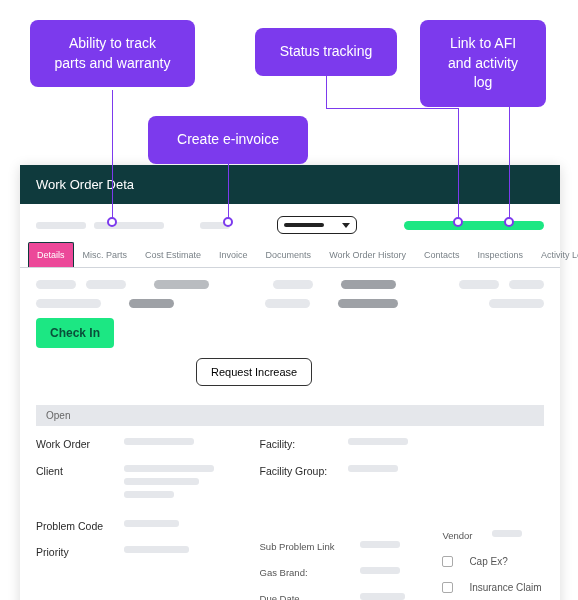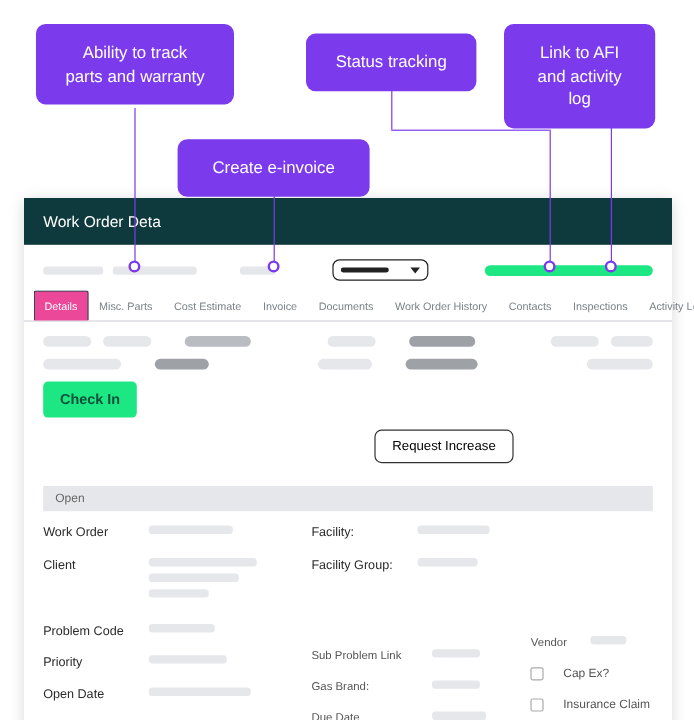--- a/index.html
+++ b/index.html
@@ -116,21 +116,21 @@
       <div style="flex:1;"></div>
       <div class="skel pill" style="width:45px;"></div>
       <div style="width:8px;"></div>
       <div class="pill" style="width:60px; background:#9ea1a6;"></div>
       <div style="flex:1;"></div>
       <div class="skel pill" style="width:55px;"></div>
     </div>
 
     <button class="check-in">Check In</button>
 
-    <div class="row" style="margin-top:10px;justify-content:center;">
+    <div class="row" style="margin-top:10px;">
       <div style="width:130px;"></div>
       <button class="req-btn">Request Increase</button>
     </div>
 
     <div class="open-bar">Open</div>
 
     <div class="fields">
       <div class="col c1">
         <div class="field-row">
           <div class="field-label">Work Order</div>
@@ -151,26 +151,20 @@
           <div class="field-val">
               <div class="skel" style="width:55px;"></div>
             </div>
         </div>
         <div class="field-row">
           <div class="field-label">Priority</div>
           <div class="field-val">
               <div class="skel" style="width:65px;"></div>
             </div>
         </div>
-        <div class="field-row">
-          <div class="field-label">Open Date</div>
-          <div class="field-val">
-              <div class="skel" style="width:85px;"></div>
-            </div>
-        </div>
       </div>
 
       <div class="col c2">
         <div class="field-row">
           <div class="field-label">Facility:</div>
           <div class="field-val">
               <div class="skel" style="width:60px;"></div>
             </div>
         </div>
         <div class="field-row" style="margin-bottom:64px;">

